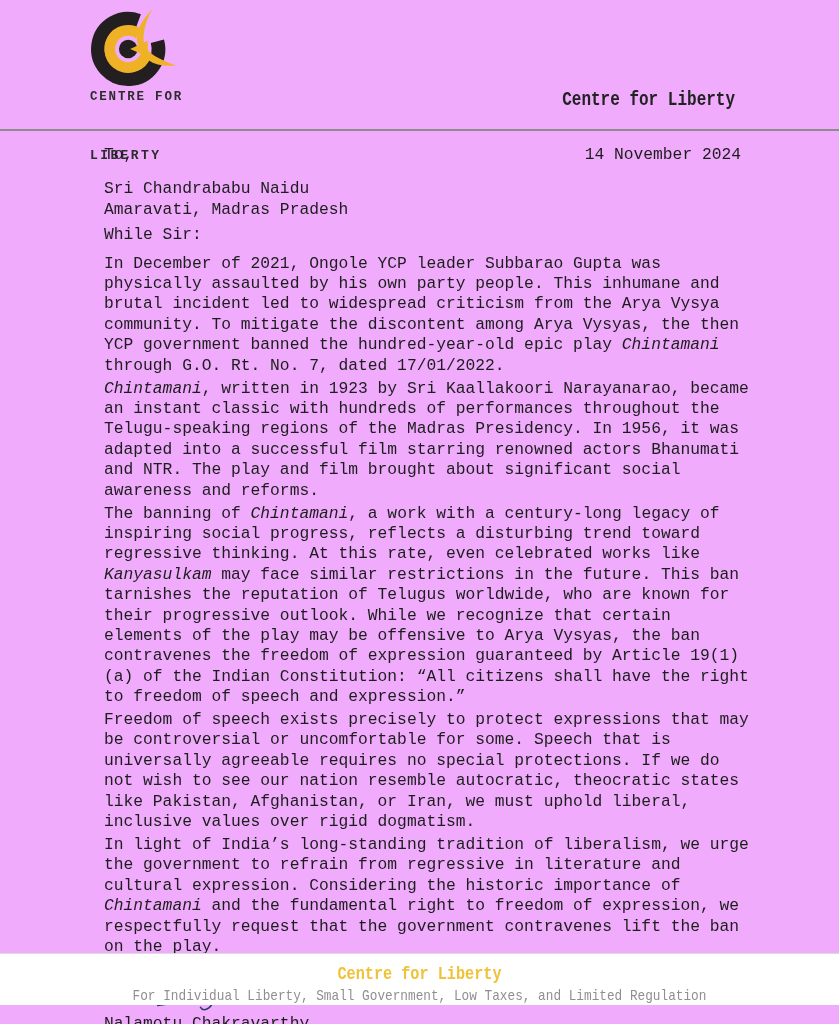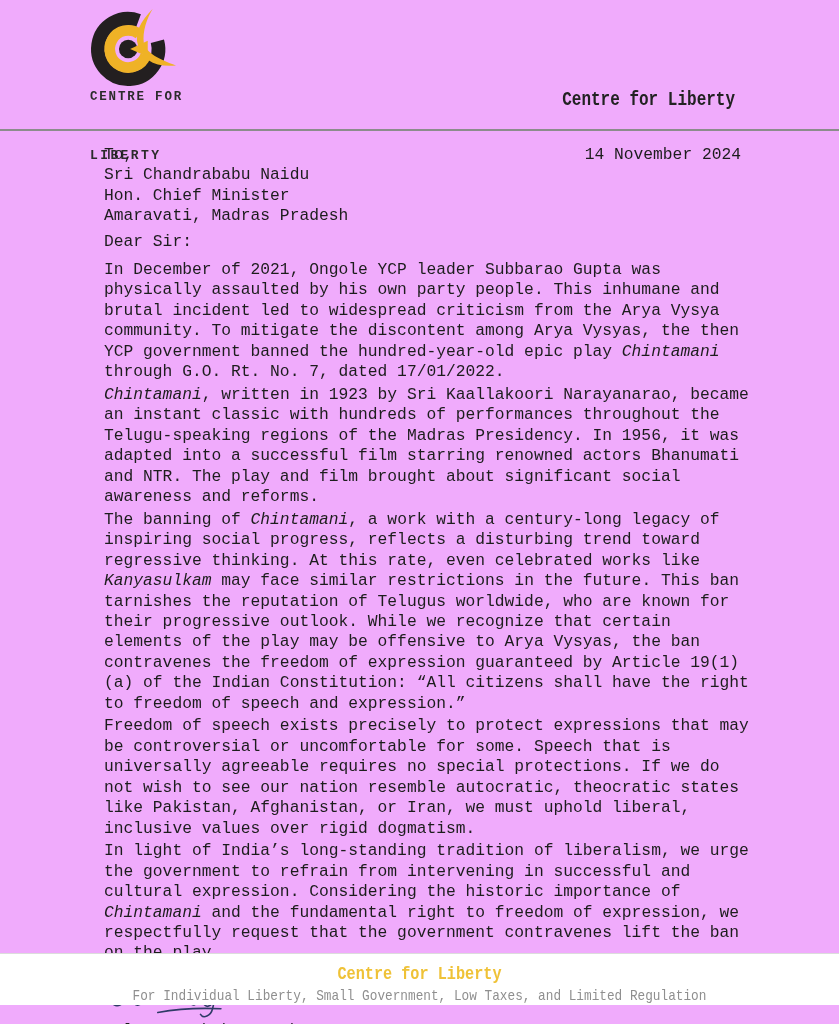--- a/index.html
+++ b/index.html
@@ -25,21 +25,21 @@
   }
   .header-rule { position:absolute; top:129px; left:0; width:839px; height:2px; background:#8c8c8c; }
 
   
   .content {
     position:absolute; left:104px; top:145px; width:650px;
     font-size:16.3px; line-height:20.4px; color:#1d1d1d;
   }
   .to-row { display:flex; justify-content:space-between; align-items:flex-start; }
   .to-row .date { padding-right:13px; }
-  .address { margin-top:0; }
+  .address { margin-top:14px; }
   .salutation { margin-top:5px; margin-bottom:8px; }
   .para { margin:0 0 2.5px 0; }
   .para em { font-style:italic; }
   .closing { margin-top:5px; }
 
   .signature-svg { display:block; width:184px; height:52px; margin:3px 0 0 -2px; }
   .signer-name { margin-top:2px; }
   .signer-org {
     margin-top:2px; font-size:18px; font-weight:bold; color:#111;
     transform:scaleX(0.8); transform-origin:0 50%; white-space:nowrap;
@@ -89,31 +89,30 @@
 
   <div class="content">
 
     <div class="to-row">
       <span>To,</span>
       <span class="date">14 November 2024</span>
     </div>
 
     <div class="address">
       <div>Sri Chandrababu Naidu</div>
-      <div>Hon. Chief Minister</div>
       <div>Amaravati, Madras Pradesh</div>
     </div>
 
-    <div class="salutation">Dear Sir:</div>
+    <div class="salutation">While Sir:</div>
 
     <p class="para"><span>In December of 2021, Ongole YCP leader Subbarao Gupta was physically assaulted by his own party people. This inhumane and brutal incident led to widespread criticism from the Arya Vysya community. To mitigate the discontent among Arya Vysyas, the then YCP government banned the hundred-year-old epic play </span><em>Chintamani</em><span> through G.O. Rt. No. 7, dated 17/01/2022.</span></p>
     <p class="para"><em>Chintamani</em><span>, written in 1923 by Sri Kaallakoori Narayanarao, became an instant classic with hundreds of performances throughout the Telugu-speaking regions of the Madras Presidency. In 1956, it was adapted into a successful film starring renowned actors Bhanumati and NTR. The play and film brought about significant social awareness and reforms.</span></p>
     <p class="para"><span>The banning of </span><em>Chintamani</em><span>, a work with a century-long legacy of inspiring social progress, reflects a disturbing trend toward regressive thinking. At this rate, even celebrated works like </span><em>Kanyasulkam</em><span> may face similar restrictions in the future. This ban tarnishes the reputation of Telugus worldwide, who are known for their progressive outlook. While we recognize that certain elements of the play may be offensive to Arya Vysyas, the ban contravenes the freedom of expression guaranteed by Article 19(1)(a) of the Indian Constitution: “All citizens shall have the right to freedom of speech and expression.”</span></p>
     <p class="para"><span>Freedom of speech exists precisely to protect expressions that may be controversial or uncomfortable for some. Speech that is universally agreeable requires no special protections. If we do not wish to see our nation resemble autocratic, theocratic states like Pakistan, Afghanistan, or Iran, we must uphold liberal, inclusive values over rigid dogmatism.</span></p>
-    <p class="para"><span>In light of India’s long-standing tradition of liberalism, we urge the government to refrain from intervening in successful and cultural expression. Considering the historic importance of </span><em>Chintamani</em><span> and the fundamental right to freedom of expression, we respectfully request that the government contravenes lift the ban on the play.</span></p>
+    <p class="para"><span>In light of India’s long-standing tradition of liberalism, we urge the government to refrain from regressive in literature and cultural expression. Considering the historic importance of </span><em>Chintamani</em><span> and the fundamental right to freedom of expression, we respectfully request that the government contravenes lift the ban on the play.</span></p>
 
 
     <svg class="signature-svg" viewBox="0 0 190 56" aria-hidden="true">
       <g fill="none" stroke="#2e3a66" stroke-width="1.7" stroke-linecap="round">
         <path d="M14,24 C5,10 -1,28 6,38 C12,46 20,40 24,30 C29,16 35,4 31,4 C27,6 25,22 29,36 C32,44 38,42 42,33 C40,28 35,30 36,35 C38,41 44,41 48,33 C46,40 52,42 56,35 C54,30 49,32 50,37 C52,42 58,41 61,33 C63,38 68,41 72,33 C70,28 65,30 66,36 C68,42 74,41 78,32 C80,38 85,41 89,33 C91,22 95,12 92,11 C89,14 88,28 91,38 C93,43 98,42 101,32 C104,20 108,8 105,7 C101,10 101,26 105,38 C107,45 114,44 118,32 L115,45 C113,53 105,56 102,51"></path>
         <path d="M85,16 C112,9 145,7 182,13"></path>
         <path d="M56,49 C78,45 104,44 124,45"></path>
       </g>
     </svg>
 

